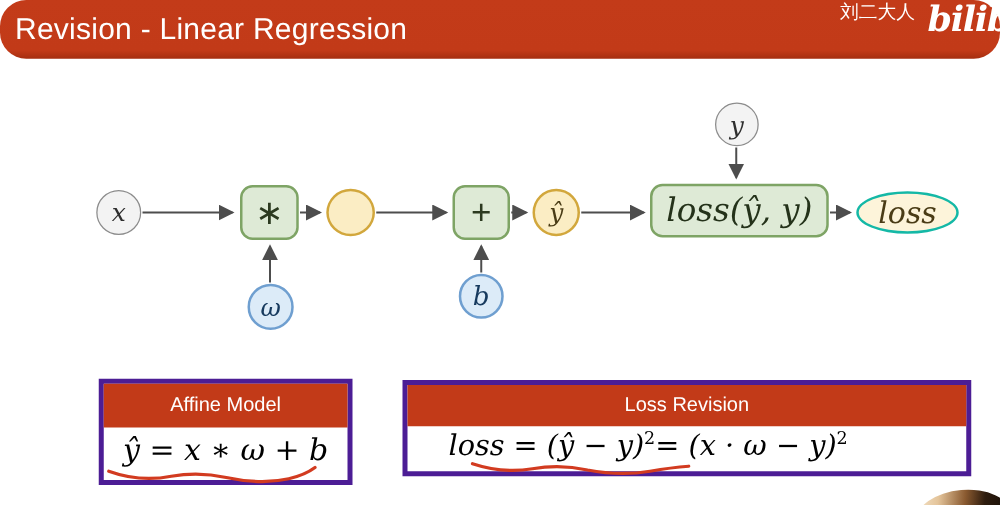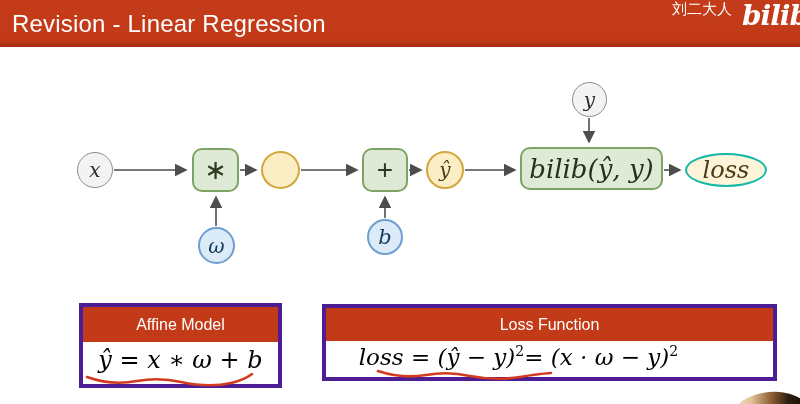--- a/index.html
+++ b/index.html
@@ -4,21 +4,21 @@
 <style>
   html,body{margin:0;padding:0;background:#ffffff;}
   #slide{
     position:relative;width:800px;height:404px;overflow:hidden;
     background:#ffffff;font-family:"Liberation Sans",sans-serif;
   }
   
   #header-bar{
     position:absolute;left:0;top:0;width:800px;height:47px;
     background:linear-gradient(#c33b19 0%,#c23a18 86%,#a52e10 100%);
-    display:flex;align-items:center;
+    display:flex;align-items:center;border-radius:21px;
   }
   #page-title{
     color:#ffffff;font-size:24px;font-weight:400;margin-left:12px;
     letter-spacing:.2px;white-space:nowrap;
   }
   #header-right{
     position:absolute;right:0;top:0;height:47px;display:flex;align-items:flex-start;
   }
   #watermark-text{color:#ffffff;font-size:15px;margin-right:10px;white-space:nowrap;}
   #bilibili-logo{
@@ -108,32 +108,32 @@
   <div id="node-x" class="circle gray-node">x</div>
 
 
   <div id="node-mul" class="op-box">∗</div>
   <div id="intermediate-node" class="circle yellow-node"></div>
   <div id="node-plus" class="op-box">+</div>
   <div id="node-omega" class="circle blue-node">ω</div>
   <div id="node-b" class="circle blue-node">b</div>
   <div id="node-yhat" class="circle yellow-node">ŷ</div>
   <div id="node-y" class="circle gray-node">y</div>
-  <div id="node-loss-fn" class="op-box">bilib(ŷ, y)</div>
+  <div id="node-loss-fn" class="op-box">loss(ŷ, y)</div>
   <div id="node-loss-output">loss</div>
 
   <div id="affine-model-box" class="card">
     <div class="card-header">Affine Model</div>
     <div class="card-body">
       <span id="affine-formula">ŷ = x ∗ ω + b</span>
     </div>
   </div>
 
   <div id="loss-function-box" class="card">
-    <div class="card-header">Loss Function</div>
+    <div class="card-header">Loss Revision</div>
     <div class="card-body">
       <span id="loss-formula"><span>loss = (ŷ − y)</span><span class="sup">2</span><span>= (x · ω − y)</span><span class="sup">2</span></span>
     </div>
   </div>
 
   <svg id="overlay" viewBox="0 0 800 404" xmlns="http://www.w3.org/2000/svg">
     <defs>
       <marker id="ah" markerWidth="9" markerHeight="8" refX="7" refY="4" orient="auto">
         <path d="M0,0 L8,4 L0,8 z" fill="#4d4d4d"></path>
       </marker>

